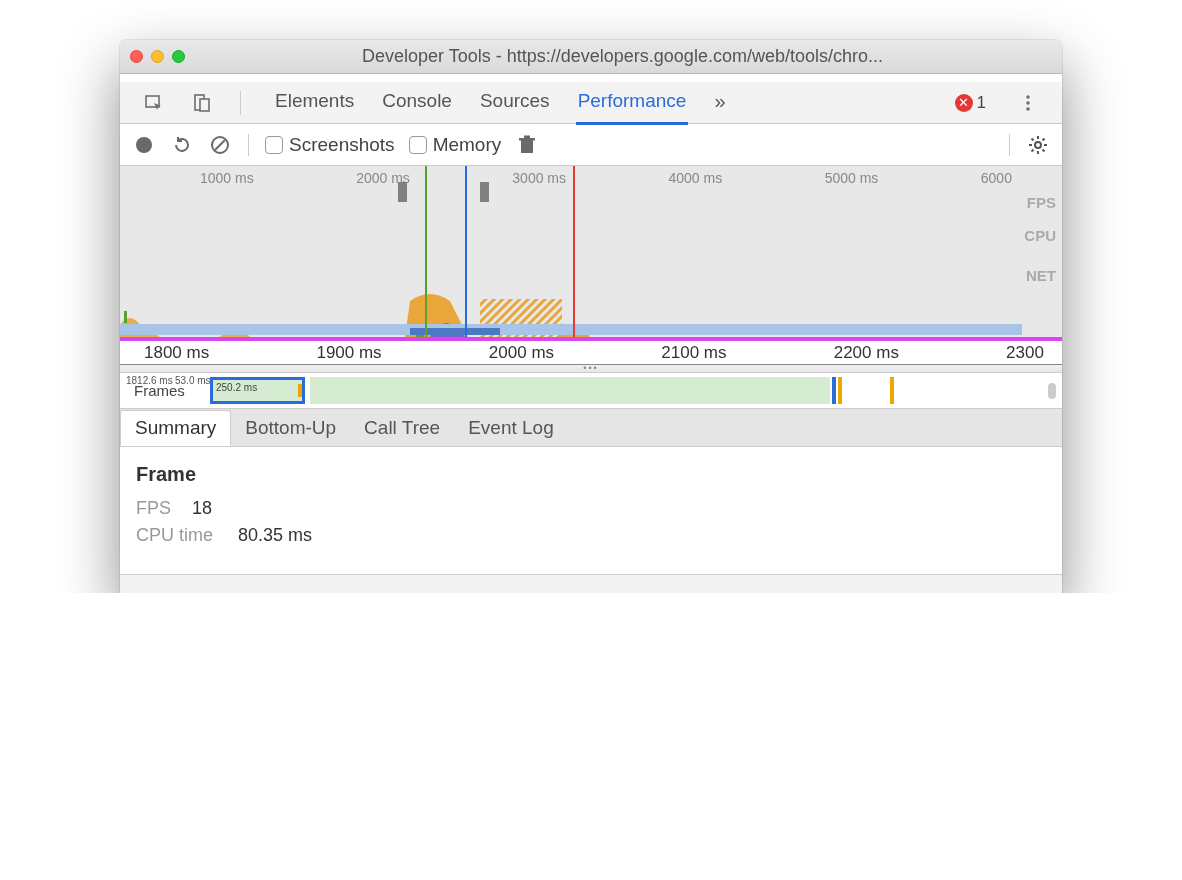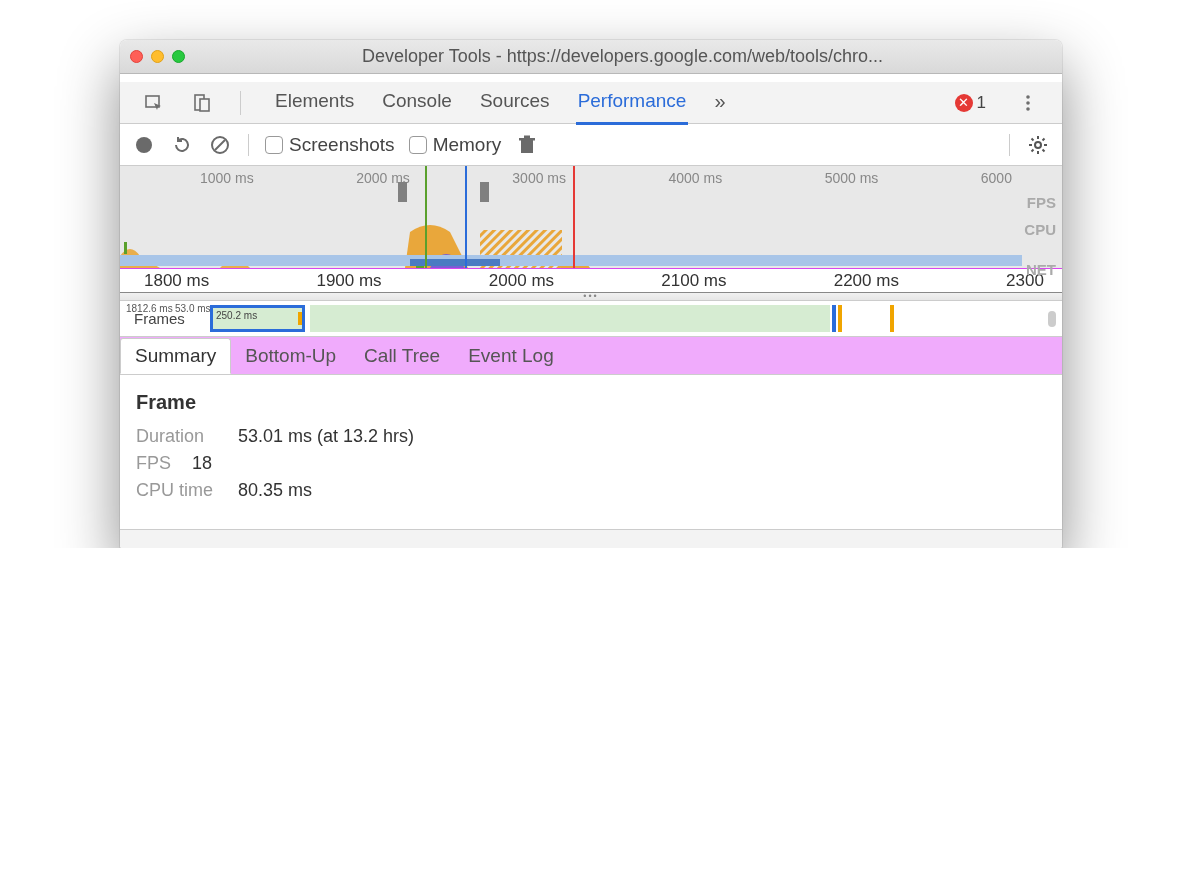--- a/index.html
+++ b/index.html
@@ -53,42 +53,42 @@
 .toolbar {
   height:42px; display:flex; align-items:center; padding:0 12px; gap:14px;
   background:#fff; border-bottom:1px solid #ccc;
 }
 .tbtn { width:24px; height:24px; display:flex; align-items:center; justify-content:center; color:#6a6a6a;}
 .circle-rec{ width:16px; height:16px; border-radius:50%; background:#6a6a6a;}
 .chkwrap { display:flex; align-items:center; gap:6px; color:#444; font-size:19px;}
 .chk { width:18px; height:18px; border:1.5px solid #999; border-radius:4px; background:#fff;}
 .toolbar .sep { width:1px; height:22px; background:#ccc; margin:0 2px;}
 .overview {
-  position:relative; height:103px; background:#e8e8e8; border-bottom:1px solid #d946ef;
+  position:relative; height:175px; background:#e8e8e8; border-bottom:4px solid #d946ef;
 }
 .ov-ticks { position:absolute; top:4px; left:0; right:0; display:flex; justify-content:space-between; padding:0 50px 0 80px; font-size:14px; color:#888;}
 .ov-labels { position:absolute; right:6px; top:28px; display:flex; flex-direction:column; gap:4px; font-size:15px; font-weight:600; color:#aaa; align-items:flex-end;}
 .ov-net { position:absolute; bottom:2px; left:0; right:40px; height:11px; background:#a8c5e8;}
 .ov-net-dark { position:absolute; bottom:2px; left:290px; width:90px; height:7px; background:#4a7bc2;}
 .cpu-shape { position:absolute; bottom:0; }
 .vline { position:absolute; top:0; bottom:0; width:2px;}
 .vline.green{ background:#5aa02c; left:305px;}
 .vline.blue{ background:#2b6cd9; left:345px;}
 .vline.red{ background:#e53935; left:453px;}
 .graybox { position:absolute; top:16px; width:9px; height:20px; background:#808080;}
 .detail-ruler { height:24px; background:#fff; border-bottom:1px solid #888; display:flex; justify-content:space-between; padding:0 18px 0 24px; font-size:17px; color:#333; align-items:center;}
 .gripper { height:8px; background:linear-gradient(#f1f1f1,#e6e6e6); border-bottom:1px solid #ccc; text-align:center; font-size:9px; color:#888; letter-spacing:2px; line-height:6px;}
 .frames-row { height:36px; background:#fff; border-bottom:1px solid #ccc; position:relative; display:flex; align-items:center;}
 .frames-label { font-size:15px; color:#444; padding-left:14px; position:absolute; z-index:2;}
 .frame-box { position:absolute; top:4px; bottom:4px; }
 .fb1 { left:90px; width:95px; background:#d6ecd2; border:3px solid #2b6cd9;}
 .fb2 { left:190px; width:520px; background:#d6ecd2;}
 .frame-ms { font-size:10px; color:#444; position:absolute; top:2px; left:3px;}
 .stripe { position:absolute; top:4px; bottom:4px; width:4px;}
-.sub-tabs { height:38px; background:#f0abfc; border-bottom:1px solid #ccc; display:flex; align-items:center; gap:0; font-size:19px; color:#555; padding-left:0;}
+.sub-tabs { height:38px; background:#e5e5e5; border-bottom:1px solid #ccc; display:flex; align-items:center; gap:0; font-size:19px; color:#555; padding-left:0;}
 .sub-tab { padding:6px 14px; cursor:pointer;}
 .sub-tab.active { background:#fff; border:1px solid #ccc; border-bottom:1px solid #fff; border-radius:3px 3px 0 0; margin-bottom:-1px; color:#333;}
 .summary { padding:16px 16px 22px; font-size:18px; color:#333; background:#fff; border-bottom:1px solid #ccc;}
 .summary h3 { font-weight:700; font-size:20px; margin-bottom:12px; color:#333;}
 .srow { display:flex; gap:12px; margin:6px 0;}
 .srow .lbl { color:#999; min-width:90px;}
 .bottom-strip { height:18px; background:#f3f3f3;}
 svg { display:block; }
 </style>
 </head>
@@ -184,21 +184,21 @@
     <div class="ov-ticks">
       <span>1000 ms</span>
       <span>2000 ms</span>
       <span>3000 ms</span>
       <span>4000 ms</span>
       <span>5000 ms</span>
       <span>6000</span>
     </div>
     <div class="ov-labels">
       <span>FPS</span>
-      <span style="margin-top:6px">CPU</span>
+      <span style="margin-top:12px">CPU</span>
       <span style="margin-top:19px">NET</span>
     </div>
     <div class="graybox" style="left:278px"></div>
     <div class="graybox" style="left:360px"></div>
 
     <svg class="cpu-shape" style="left:0" width="940" height="56" viewBox="0 0 940 56">
       <path d="M0 56 L0 44 Q10 30 20 44 L40 56 Z" fill="#e9a73b" opacity="0.9"></path>
       <path d="M100 56 Q115 40 130 56 Z" fill="#e9a73b" opacity="0.9"></path>
       <path d="M285 56 L290 20 Q310 6 330 20 L348 56 Z" fill="#e9a73b"></path>
       <path d="M310 56 Q325 28 345 56 Z" fill="#7a5fd3"></path>
@@ -247,24 +247,20 @@
   <div class="sub-tabs">
     <div class="sub-tab active">Summary</div>
     <div class="sub-tab">Bottom-Up</div>
     <div class="sub-tab">Call Tree</div>
     <div class="sub-tab">Event Log</div>
   </div>
 
   <div class="summary">
     <h3>Frame</h3>
     <div class="srow">
-      <span class="lbl">Duration</span>
-      <span>53.01 ms (at 13.2 hrs)</span>
-    </div>
-    <div class="srow">
       <span class="lbl" style="min-width:44px">FPS</span>
       <span>18</span>
     </div>
     <div class="srow">
       <span class="lbl">CPU time</span>
       <span>80.35 ms</span>
     </div>
   </div>
 
   <div class="bottom-strip"></div>

